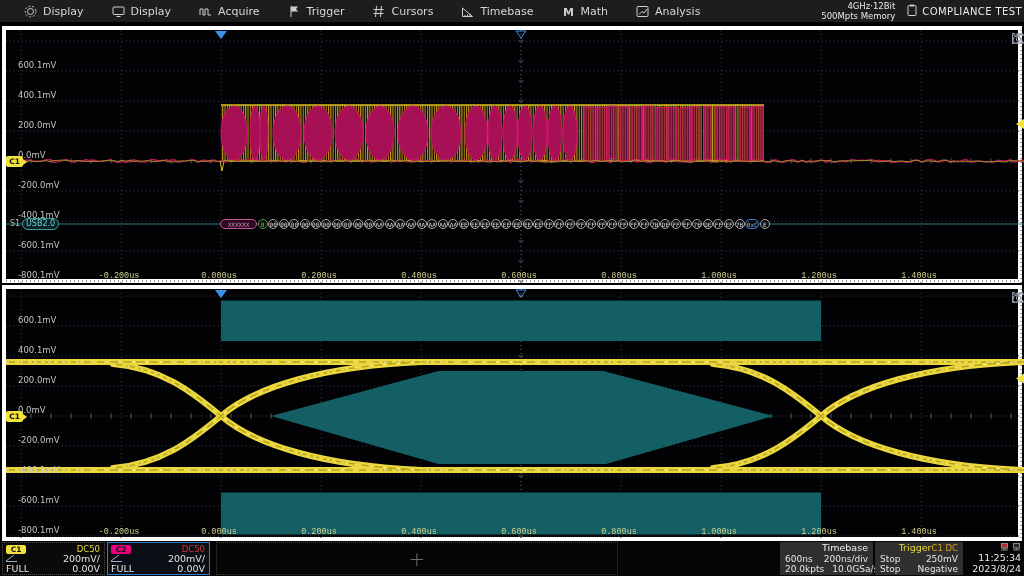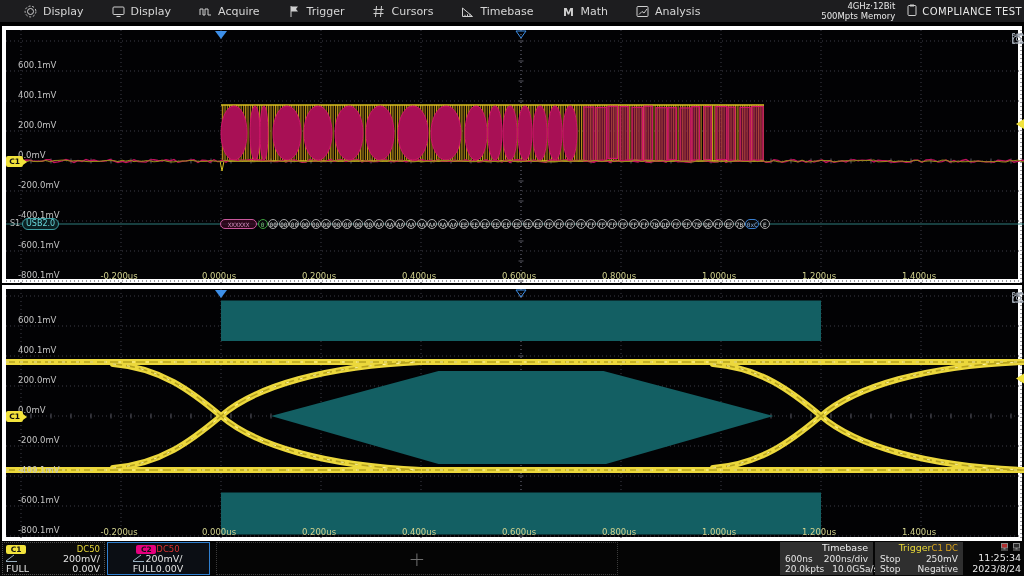--- a/index.html
+++ b/index.html
@@ -18,41 +18,41 @@
   .sc-mid .l1{font-size:10.5px;line-height:11px;color:#f2f2f2;font-weight:bold;letter-spacing:1px;}
   .sc-mid .l1 .stop{color:#d22a1e;font-weight:bold;margin-left:12px;letter-spacing:0;}
   .sc-mid .l2{font-size:9px;line-height:10px;color:#e8d838;font-weight:normal;}
   .sc-comp{display:flex;align-items:center;gap:5px;color:#e8e8e8;font-size:10px;letter-spacing:.4px;white-space:nowrap;}
   
   .plot{position:absolute;left:2px;width:1020px;background:#020204;border:4px solid #ffffff;box-sizing:border-box;}
   #plot-top{top:26px;height:257px;}
   #plot-eye{top:285px;height:256px;}
   .plot svg{position:absolute;left:0;top:0;}
   .ylabel{position:absolute;left:12px;font-size:8.5px;color:#c4c4c4;white-space:nowrap;}
-  .xlabel{position:absolute;font-size:8.5px;color:#d2d28e;white-space:nowrap;transform:translateX(-50%);}
+  .xlabel{position:absolute;font-size:8.5px;color:#d2d28e;white-space:nowrap;transform:translateX(-50%);font-family:Liberation Mono, monospace;}
   .ch-badge{position:absolute;left:0;width:17px;height:11px;background:#f2e33c;color:#111;
             font-size:7.5px;font-weight:bold;text-align:center;line-height:11px;border-radius:2px;}
   .ch-badge:after{content:"";position:absolute;right:-4px;top:3px;border-left:4px solid #f2e33c;
             border-top:3px solid transparent;border-bottom:3px solid transparent;}
   .bus-name{position:absolute;left:4px;font-size:8px;color:#b9b9b9;}
   .bus-badge{position:absolute;left:16px;font-size:8px;color:#69d8dc;border:1px solid #3d9ea2;
              background:#0b2022;border-radius:6px;padding:0 3px;line-height:10px;}
   .tok{position:absolute;height:10px;border-radius:5px;border:1px solid #a9a9a9;color:#dedede;
        background:rgba(8,8,10,.85);font-family:"DejaVu Sans Mono",monospace;font-size:6px;
        line-height:10px;text-align:center;box-sizing:border-box;overflow:hidden;}
   .tok.magenta{border-color:#c8579b;color:#d88fc0;background:rgba(50,8,30,.85);}
   .tok.green{border-color:#3f9e3f;color:#7fd07f;}
   .tok.blue{border-color:#3a7fd0;color:#8ab4ea;}
   .corner-icons{position:absolute;right:6px;top:3px;display:flex;gap:7px;align-items:center;}
   
   .bottombar{position:absolute;left:0;top:541px;width:1024px;height:35px;background:#050505;
              display:flex;align-items:center;font-size:9.5px;color:#e2e2e2;}
   .chbox{width:103px;height:33px;margin-left:2px;border:1px dotted #4f4f4f;box-sizing:border-box;
          background:#0a0a0a;padding:1px 4px 1px 3px;display:flex;flex-direction:column;justify-content:space-between;}
-  .chbox.selected{border:1px solid #2f7fd0;background:#0b0e14;align-items:center;}
+  .chbox.selected{border:1px solid #2f7fd0;background:#0b0e14;}
   .chbox .r{display:flex;justify-content:space-between;align-items:center;line-height:10px;}
   .chip{width:20px;height:9px;border-radius:2px;color:#111;font-size:7.5px;font-weight:bold;
         text-align:center;line-height:9px;}
   .addbox{width:402px;height:33px;margin-left:6px;border:1px dotted #3c3c3c;box-sizing:border-box;
           display:flex;align-items:center;justify-content:center;}
   .addbox .plus{color:#6e6e6e;font-size:20px;line-height:18px;font-weight:300;}
   .infobox{height:33px;box-sizing:border-box;background:#2f2f2f;margin-left:2px;
            padding:1px 5px;display:flex;flex-direction:column;justify-content:space-between;font-size:9px;}
   .infobox .hd{display:flex;justify-content:flex-end;line-height:10px;font-size:9.5px;color:#f0f0f0;}
   .infobox .rw{display:flex;justify-content:space-between;line-height:10px;color:#e5e5e5;gap:8px;}

